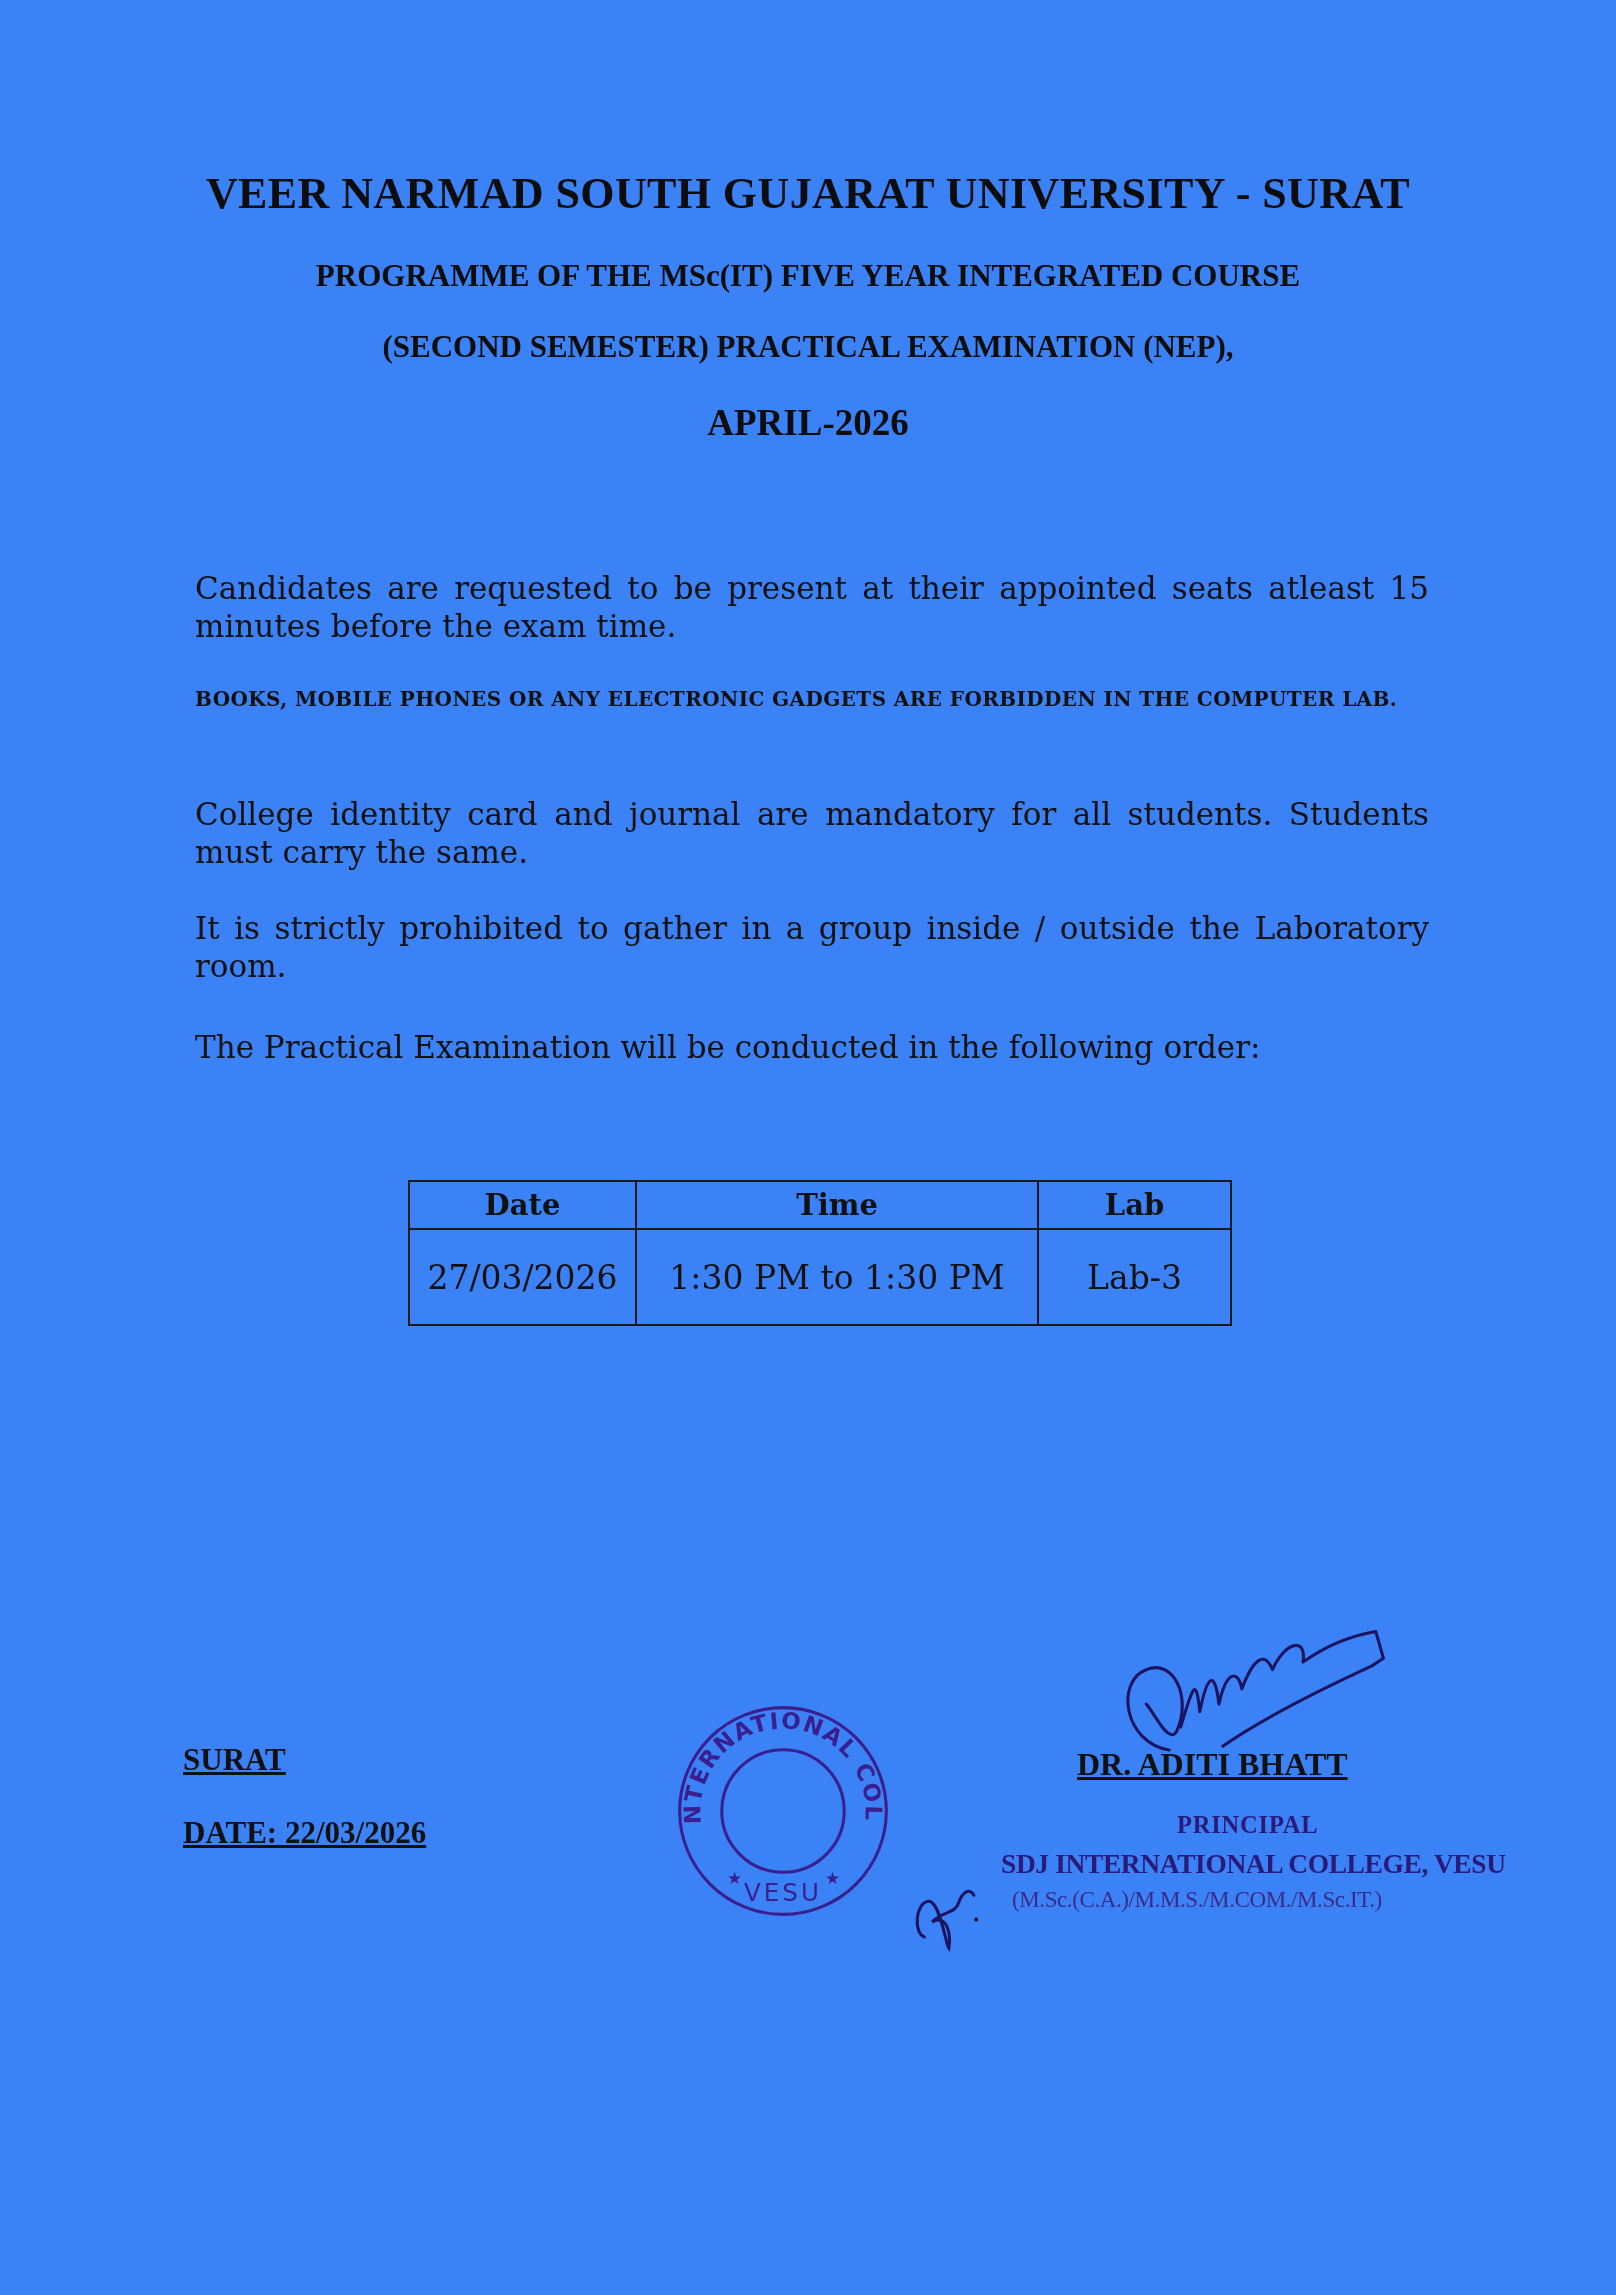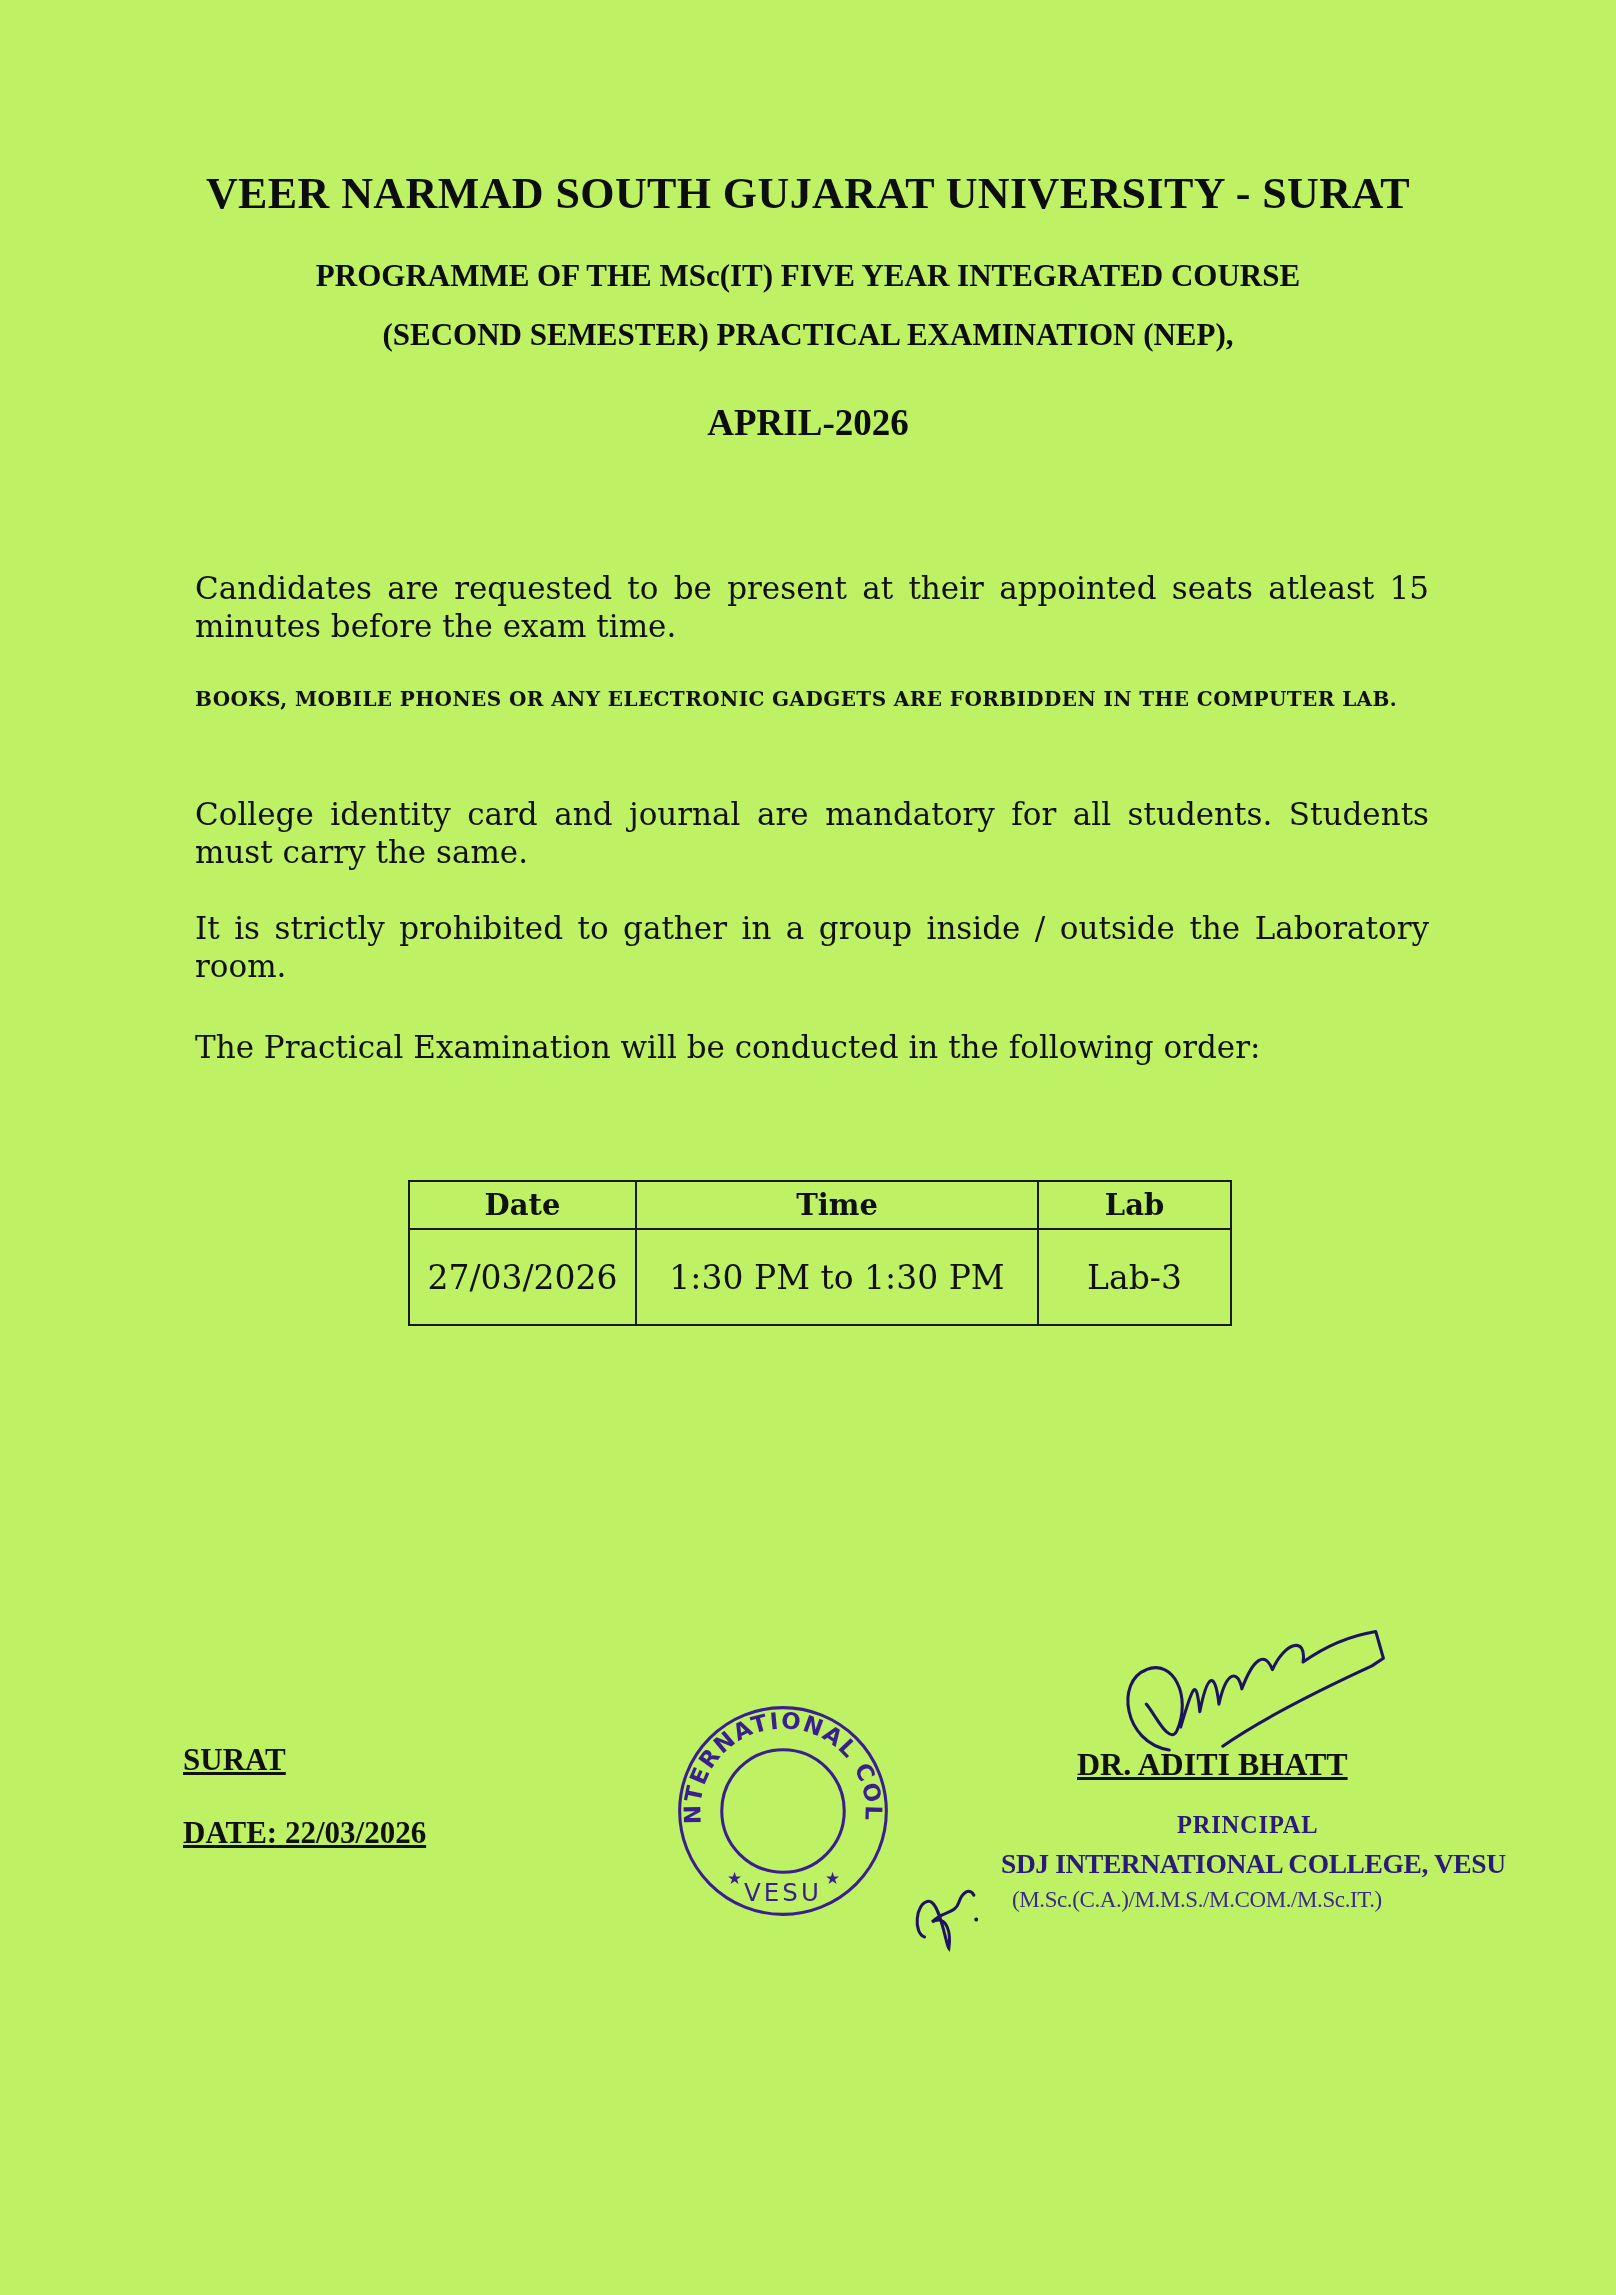--- a/index.html
+++ b/index.html
@@ -1,23 +1,23 @@
 <!DOCTYPE html>
 <html style="font-size:12.2px"><head>
   <meta charset="utf-8">
   <style>
     html, body { margin: 0; padding: 0; background: #ffffff; }
     body { width: 1616px; height: 2295px; position: relative; overflow: hidden; color: #111111; }
-    .page { position: absolute; inset: 0; background: #bef264; }
+    .page { position: absolute; inset: 0; background: #3b82f6; }
 
     .hdr { position: absolute; left: 0; width: 1616px; text-align: center;
            font-family: "Liberation Serif", "DejaVu Serif", serif; font-weight: bold; color: #0d0d0d; }
     .hdr.title { top: 168px; font-size: 44px; letter-spacing: 0.4px; }
     .hdr.sub1 { top: 258px; font-size: 31px; }
-    .hdr.sub2 { top: 317px; font-size: 31px; }
+    .hdr.sub2 { top: 329px; font-size: 31px; }
     .hdr.sub3 { top: 401px; font-size: 37px; }
 
     .para { position: absolute; left: 195px; width: 1234px;
             font-family: "DejaVu Serif", "Liberation Serif", serif; font-size: 31px; line-height: 38px;
             text-align: justify; color: #111111; }
     .para.bold { font-weight: bold; font-size: 20px; line-height: 35px; letter-spacing: 0.4px; }
     .p1 { top: 569px; }
     .p2 { top: 682px; }
     .p3 { top: 795px; }
     .p4 { top: 909px; }

